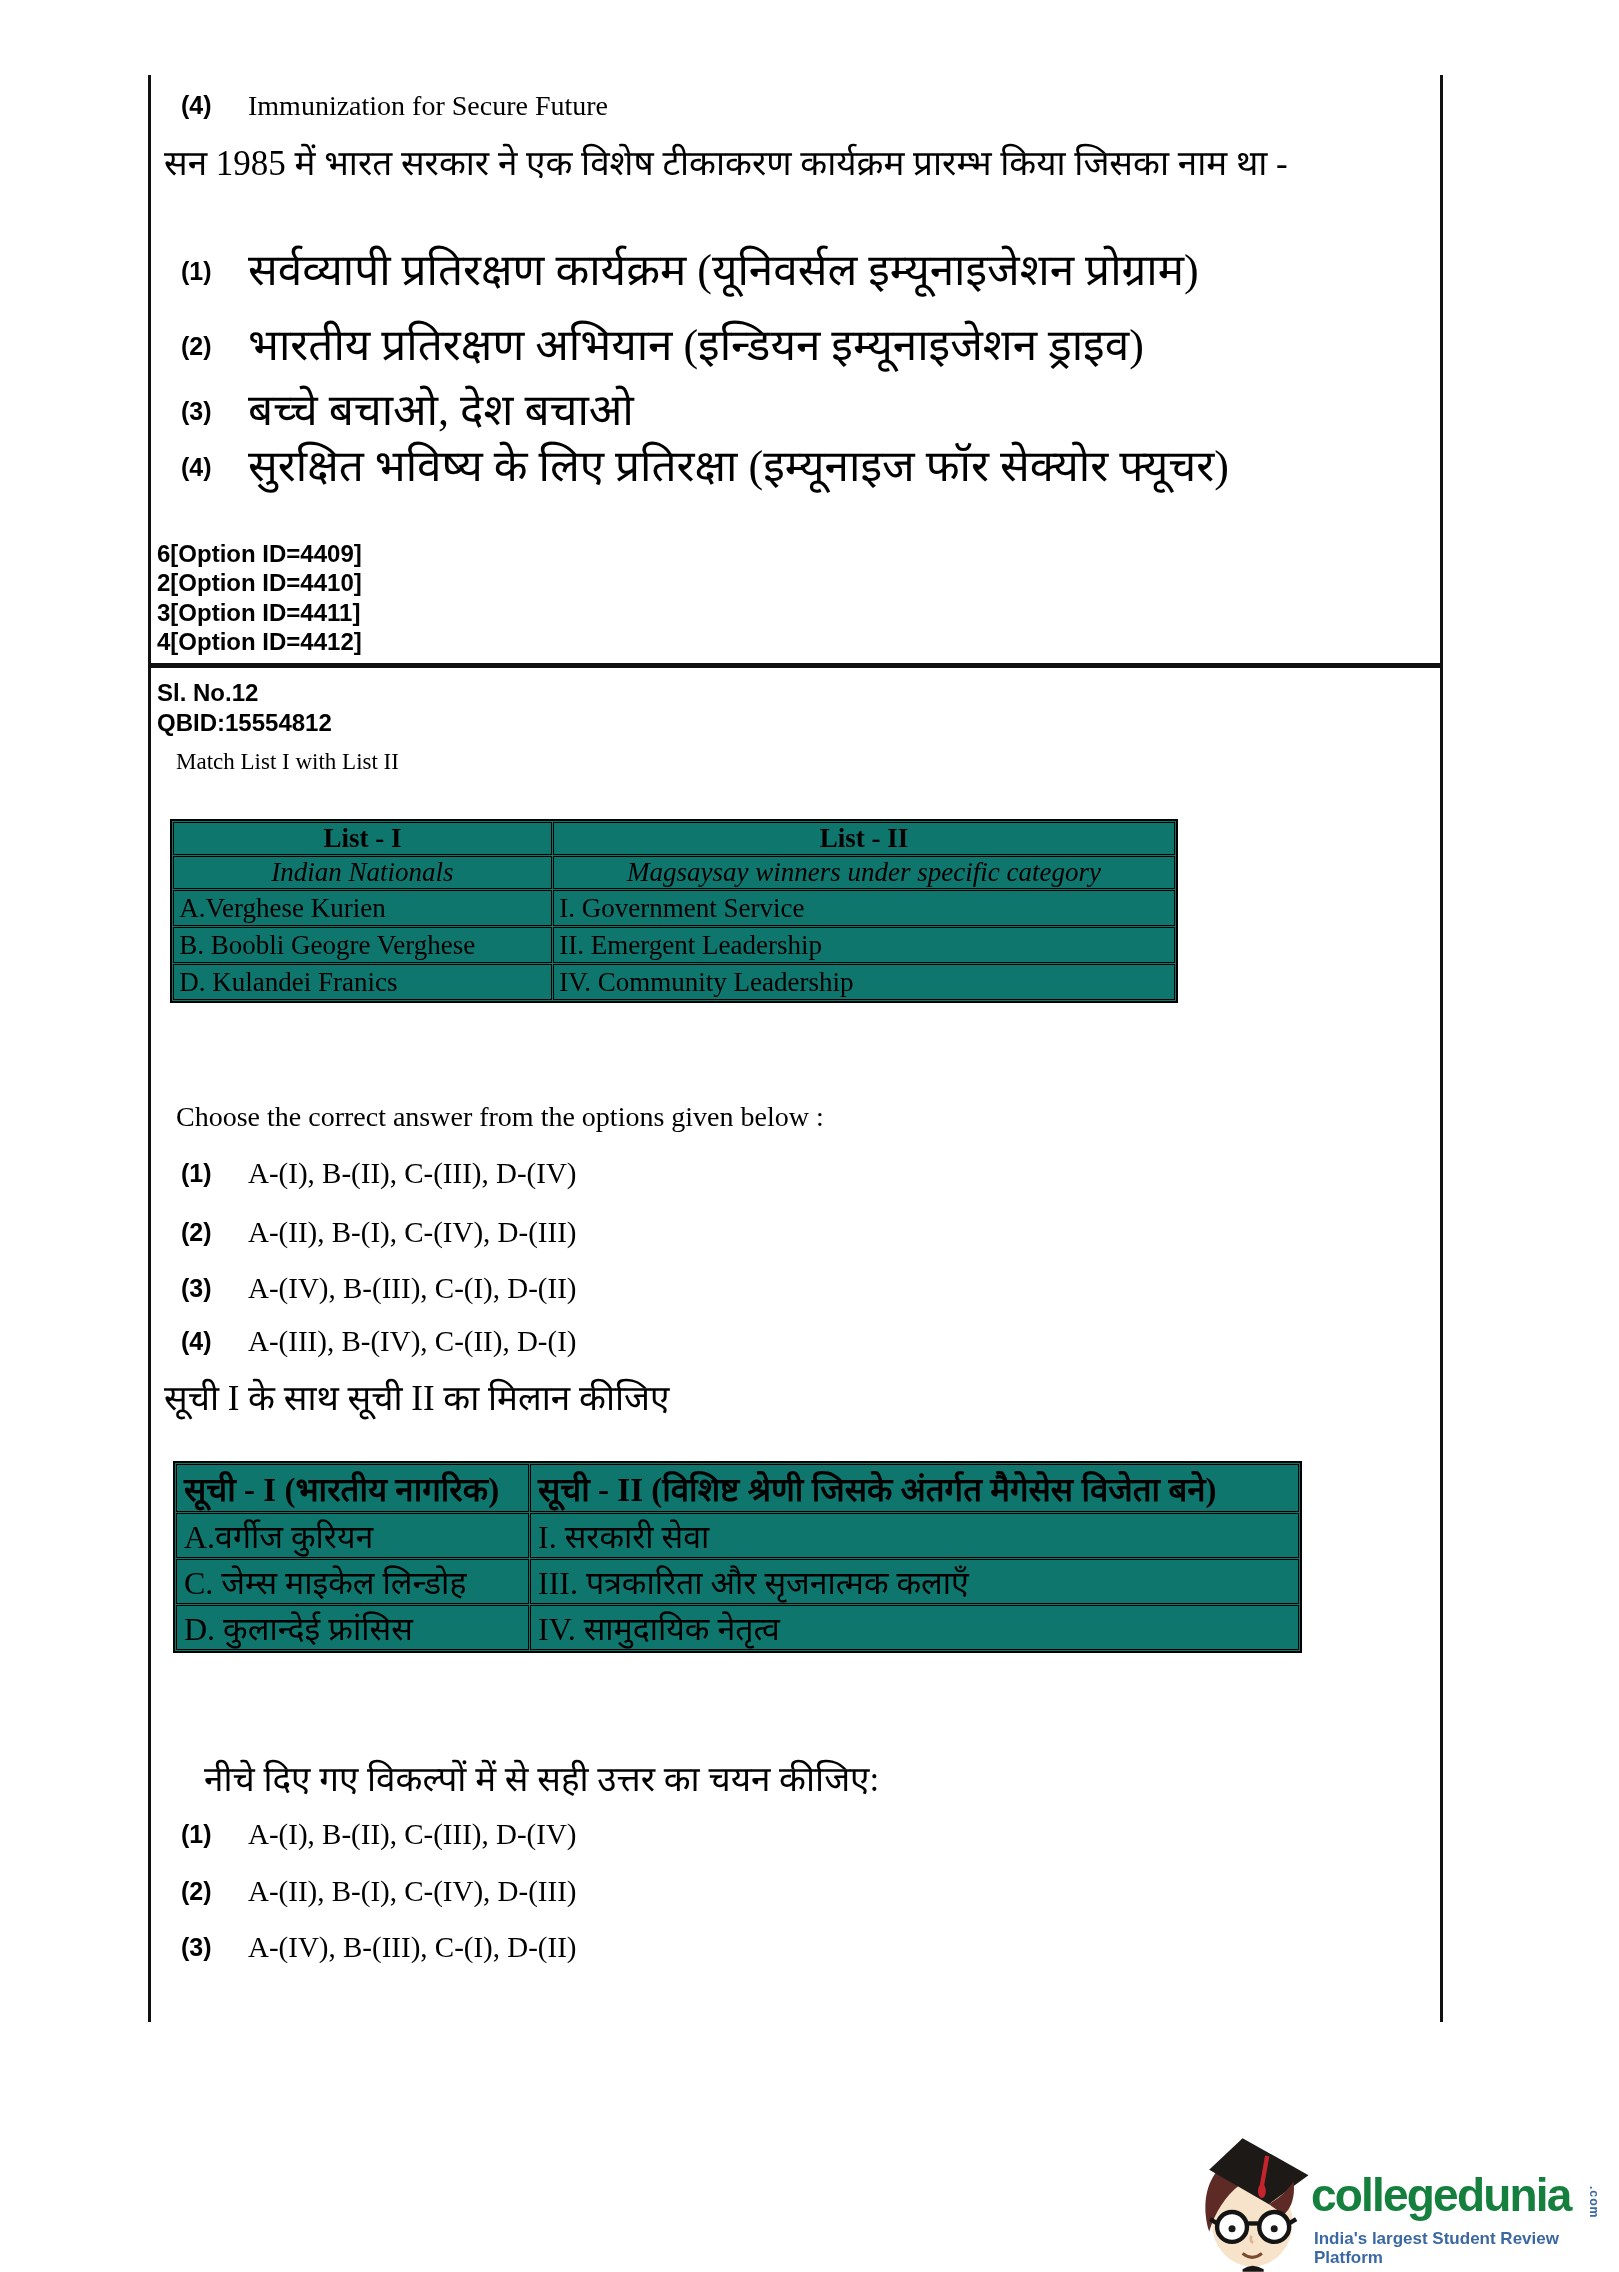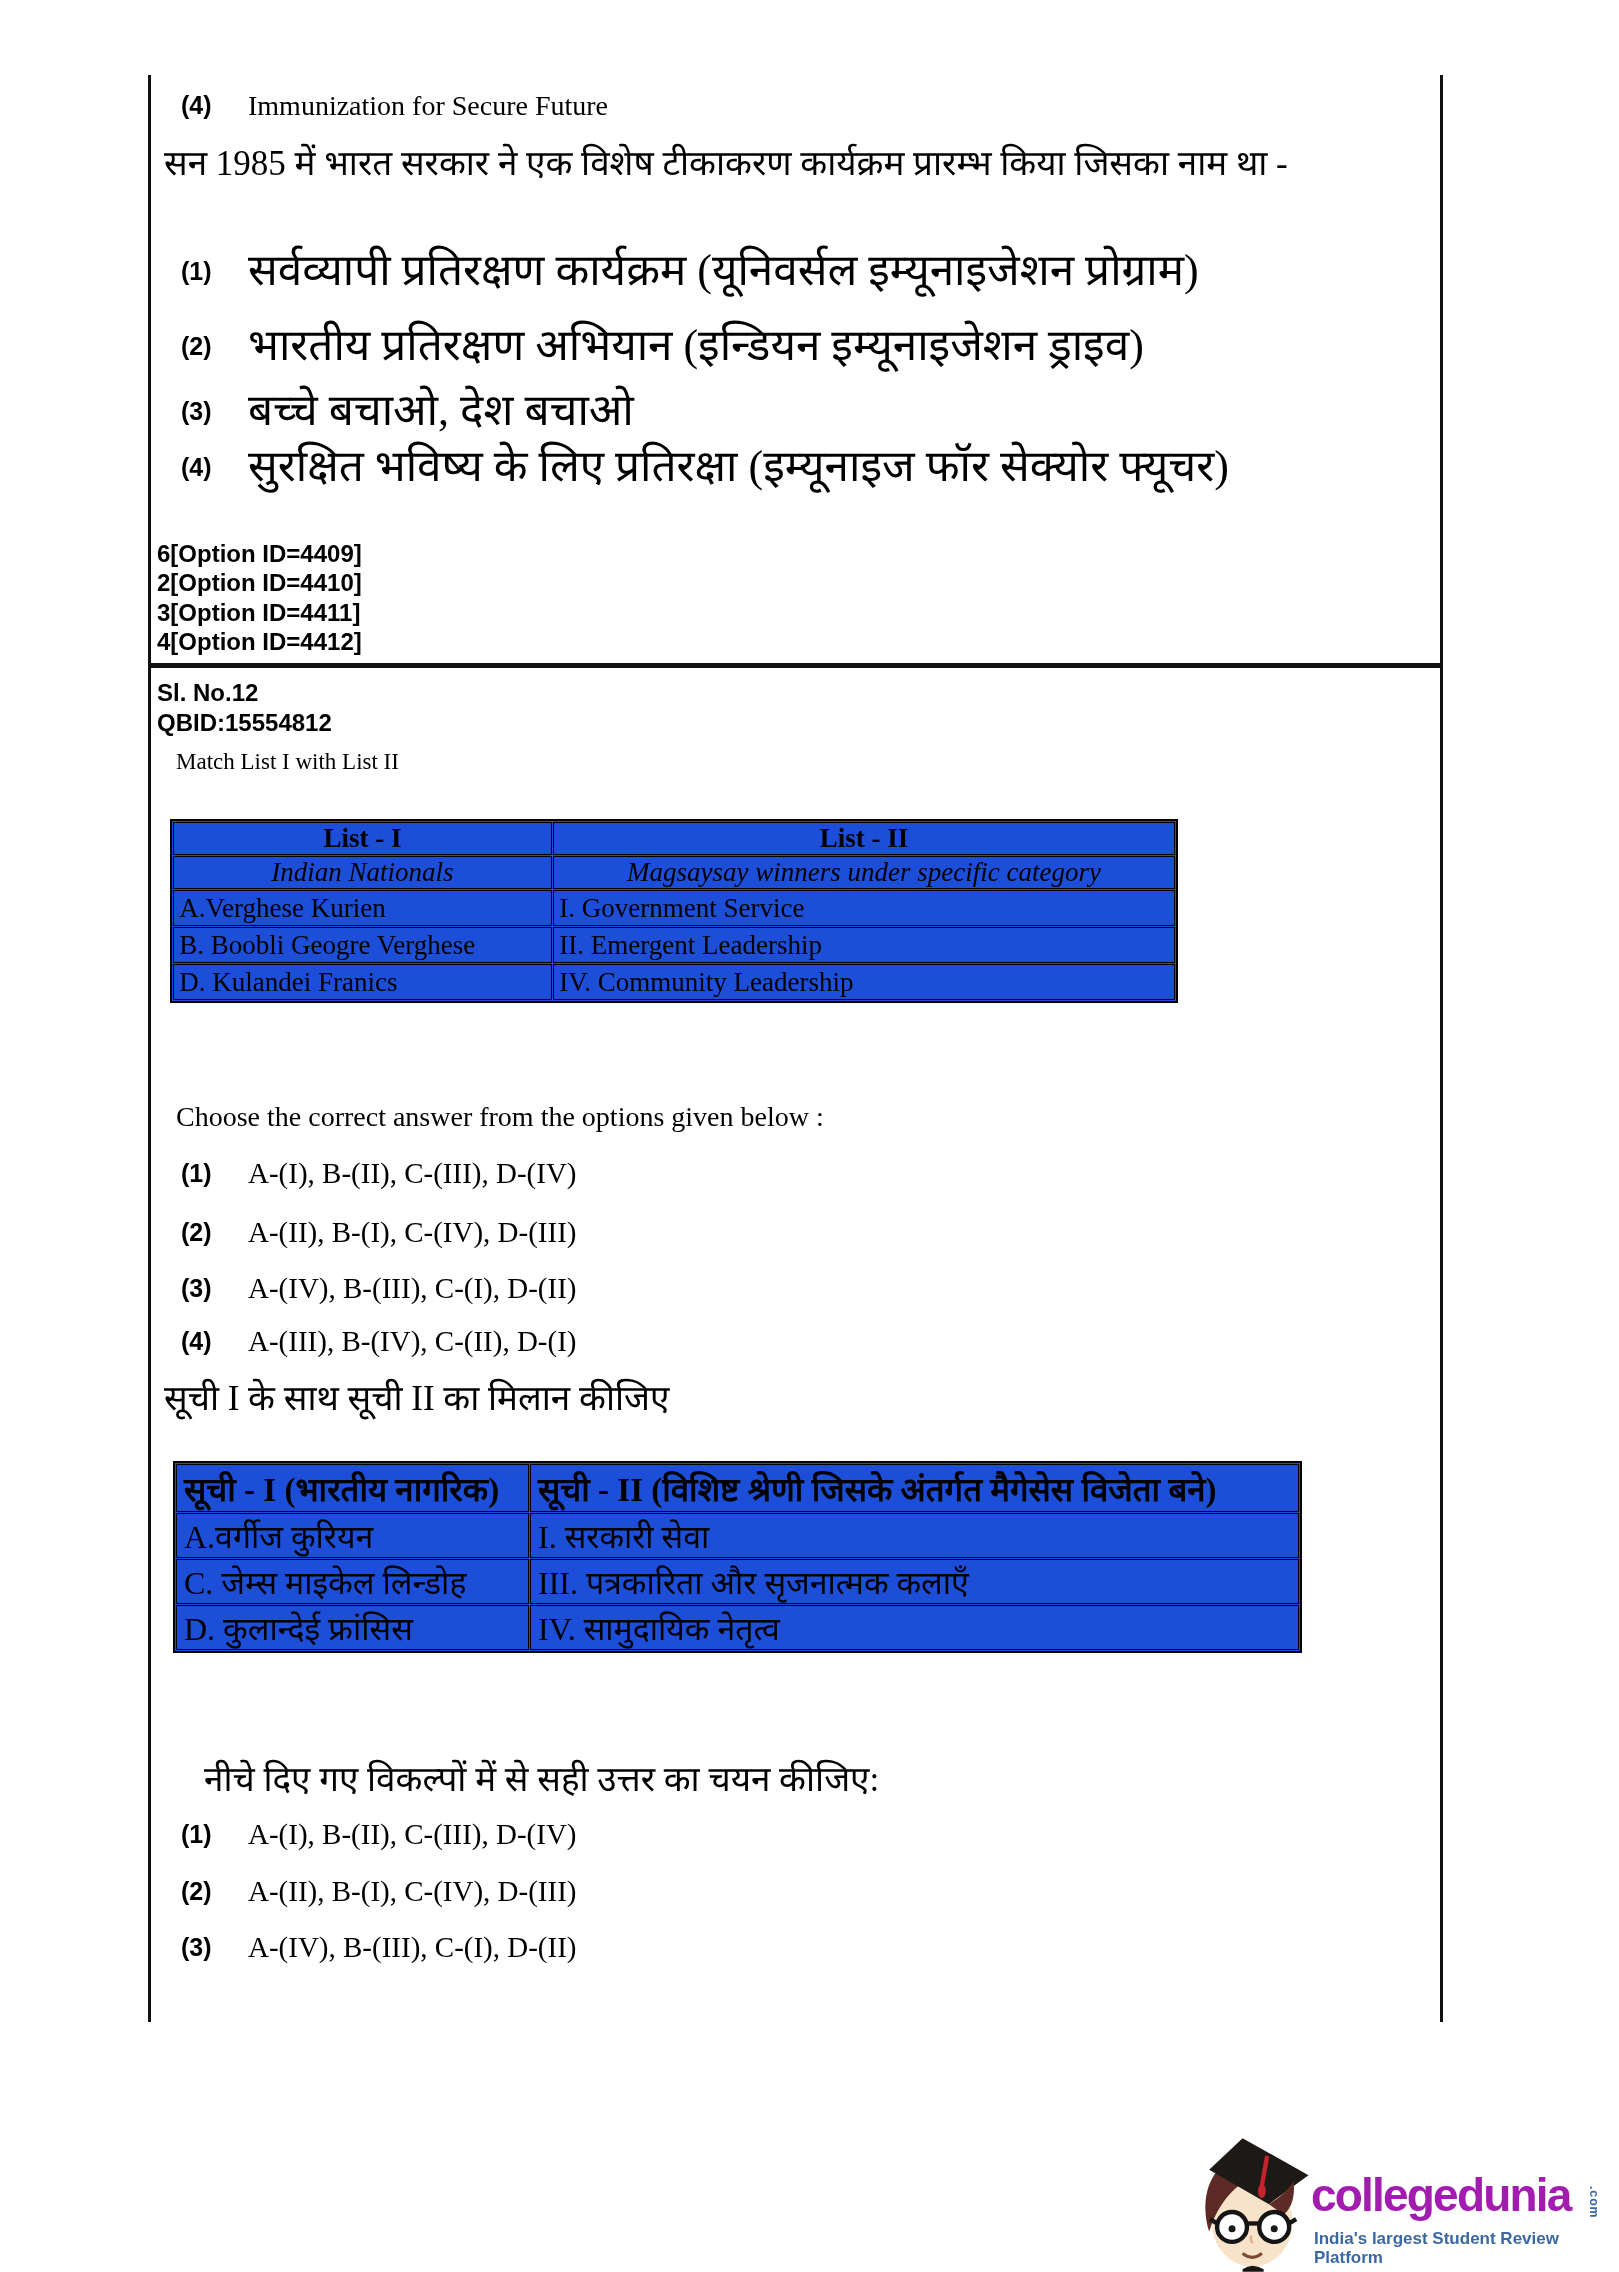--- a/index.html
+++ b/index.html
@@ -9,21 +9,21 @@
   .vline{position:absolute;width:2.6px;background:#111;}
   .hline{position:absolute;height:5.3px;background:#111;}
   .meta{font-family:"Liberation Sans", sans-serif;font-weight:700;font-size:24px;line-height:26.5px;color:#000;}
   .serif-head{font-size:23px;line-height:34px;}
   .serif-txt{font-size:28px;line-height:32px;}
   .hi{font-size:35px;line-height:51px;}
   .hi-sm{font-size:44px;line-height:42px;white-space:nowrap;}
   .opt-row{position:absolute;display:flex;align-items:flex-start;}
   .opt-num{font-family:"Liberation Sans", sans-serif;font-weight:700;font-size:25px;line-height:35px;width:67px;flex:0 0 67px;}
   .opt-en{font-size:29px;line-height:35px;white-space:nowrap;}
-  table{border-collapse:separate;border-spacing:1.8px;background:#1d4ed8;border:2.6px solid #000;table-layout:fixed;}
+  table{border-collapse:separate;border-spacing:1.8px;background:#0f766e;border:2.6px solid #000;table-layout:fixed;}
   td{border:1.8px solid #000;vertical-align:middle;overflow:hidden;}
   .t-en td{font-size:27px;padding:0 5.3px;}
   .t-en .th{font-weight:700;text-align:center;}
   .t-en .tc{text-align:center;font-style:italic;}
   .t-en .r1 td{height:30px;}
   .t-en .r2 td{height:26.5px;}
   .t-en .rb td{height:34px;white-space:nowrap;}
   .t-hi td{font-size:32px;padding:0 7px;white-space:nowrap;}
   .t-hi .th td{font-weight:700;height:46px;font-size:33px;}
   .t-hi .rb td{height:41px;}
@@ -176,18 +176,18 @@
     <path d="M58,105 L72,105" stroke="#141414" stroke-width="5"></path>
     <path d="M24,105 L16,100" stroke="#141414" stroke-width="5"></path>
     <path d="M106,105 L114,100" stroke="#141414" stroke-width="5"></path>
     <circle cx="41" cy="111" r="4" fill="#1a1a1a"></circle>
     <circle cx="89" cy="111" r="4" fill="#1a1a1a"></circle>
     <path d="M63,119 Q61,125 65,127" stroke="#d9b48e" stroke-width="3" fill="none"></path>
     <path d="M53,139 Q64,148 75,139" stroke="#7a4a2e" stroke-width="3.5" fill="none"></path>
     <path d="M53,157 Q64,149 77,157 L77,160 L53,160 Z" fill="#181512"></path>
   </svg>
 
-  <div class="abs brand" style="left:1311px;top:2172px;color:#a21caf;">collegedunia</div>
+  <div class="abs brand" style="left:1311px;top:2172px;color:#15803d;">collegedunia</div>
   <div class="abs tld" style="left:1587px;top:2186px;color:#3b68a3;">.com</div>
   <div class="abs tagline" style="left:1314px;top:2229px;color:#3b68a3;">India's largest Student Review Platform</div>
 
 </div>
 
 
 </body></html>

